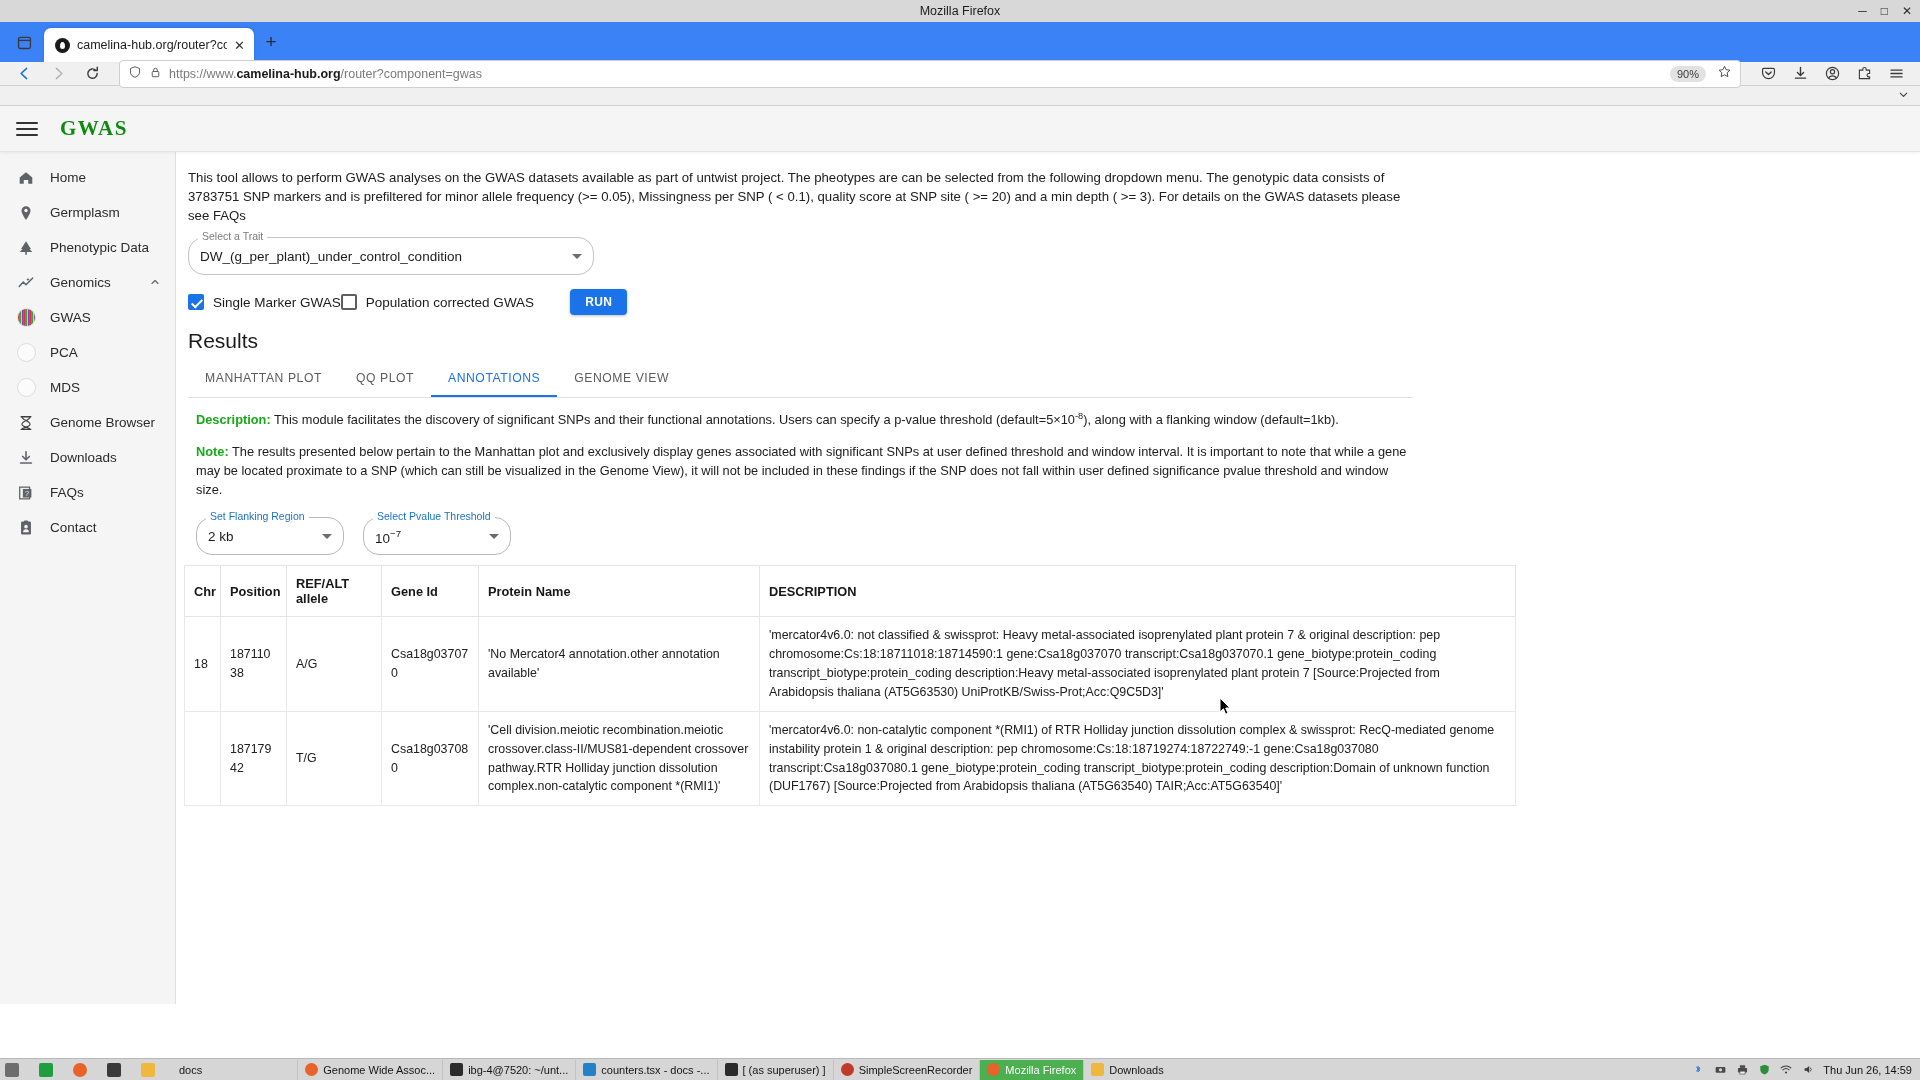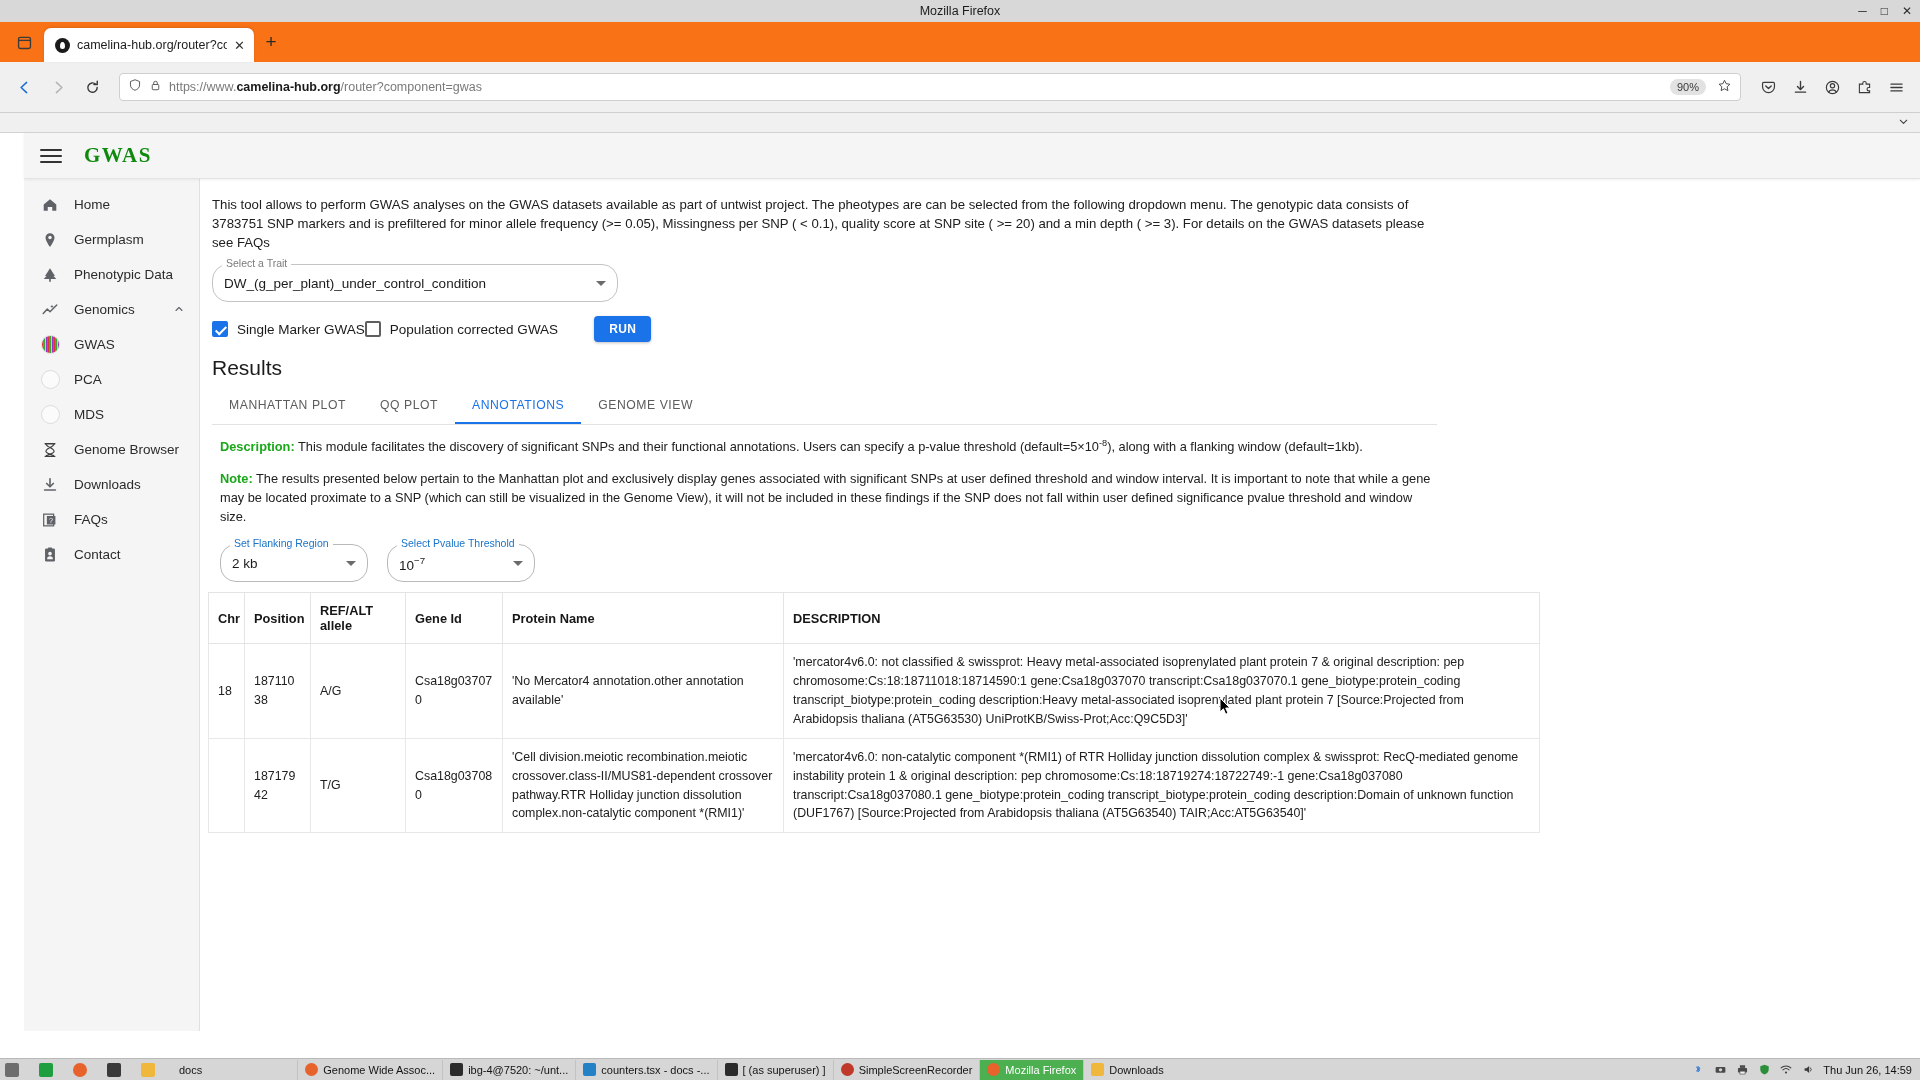--- a/index.html
+++ b/index.html
@@ -13,57 +13,57 @@
   
   #titlebar {
     height: 22px; background: #d8d8d8;
     display: flex; align-items: center; justify-content: center;
     position: relative; font-size: 12.5px; color: #1c1c1c;
   }
   #win-controls { position: absolute; right: 8px; top: 0; height: 22px;
     display: flex; align-items: center; gap: 14px; }
   #win-controls span { font-size: 12px; color: #2b2b2b; cursor: default; line-height: 1; }
 
-  #tabstrip { height: 40px; background: #f97316; display: flex; align-items: flex-end;
+  #tabstrip { height: 40px; background: #3b82f6; display: flex; align-items: flex-end;
     padding: 0 6px; gap: 2px; }
   .tabstrip-btn { width: 36px; height: 34px; display: flex; align-items: center;
     justify-content: center; margin-bottom: 3px; }
   .ff-tab { height: 34px; background: #fff; border-radius: 7px 7px 0 0;
     display: flex; align-items: center; gap: 7px; padding: 0 9px 0 11px;
     min-width: 200px; max-width: 210px; font-size: 12.5px; color: #1c1c1c;
     box-shadow: 0 -1px 3px rgba(0,0,0,.12); }
   .ff-tab .favicon { width: 15px; height: 15px; border-radius: 50%;
     background: #1a1a1a; flex: none; display:flex; align-items:center; justify-content:center; }
   .ff-tab .favicon::after { content:""; width:5px; height:7px; background:#fff;
     border-radius: 50% 50% 50% 50% / 70% 70% 35% 35%; }
   .ff-tab .tab-title { flex: 1; overflow: hidden; white-space: nowrap;
     text-overflow: clip; }
   .ff-tab .tab-close { font-size: 13px; color: #333; flex: none; }
   .newtab { font-size: 19px; color: #2b2b2b; width: 30px; height: 32px;
     display: flex; align-items: center; justify-content: center; margin-bottom: 4px; }
 
-  #navbar { height: 51px; background: #f0f0f0; display: flex; align-items: center;
+  #navbar { height: 24px; background: #f0f0f0; display: flex; align-items: center;
     padding: 0 9px; gap: 4px; border-bottom: 1px solid #cfcfcf; }
   .navicon { width: 30px; height: 30px; display: flex; align-items: center;
     justify-content: center; color: #4a4a4a; border-radius: 4px; }
   .navicon.dim { color: #b4b4b4; }
   #urlbar { flex: 1; height: 28px; background: #fff; border: 1px solid #cfcfcf;
     border-radius: 4px; margin: 0 8px; display: flex; align-items: center;
     padding: 0 8px; gap: 7px; }
   #urlbar .url-text { font-size: 12.5px; color: #7a7a7a; flex: 1; }
   #urlbar .url-text b { color: #1a1a1a; font-weight: 600; }
   .zoomlevel { font-size: 11px; color: #3a3a3a; background: #e2e2e2;
     border-radius: 9px; padding: 2px 7px; margin-right: 4px; margin-left: 27px; }
   #navbar-right { display: flex; align-items: center; gap: 2px; }
 
   #bookmarkbar { height: 20px; background: #f0f0f0; border-bottom: 1px solid #d3d3d3;
     display: flex; align-items: center; justify-content: flex-end; padding-right: 10px; }
 
   
-  #app { height: 898px; display: flex; flex-direction: column; background: #fff; padding-left: 24px; }
+  #app { height: 898px; display: flex; flex-direction: column; background: #fff; }
   #appbar { height: 46px; background: #f5f5f5; display: flex; align-items: center;
     padding-left: 16px; gap: 22px; border-bottom: 1px solid #e3e3e3;
     box-shadow: 0 1px 3px rgba(0,0,0,.06); position: relative; z-index: 5; }
   .hamburger { width: 22px; display: flex; flex-direction: column; gap: 4px; }
   .hamburger i { display: block; height: 2px; background: #333; border-radius: 1px; }
   #brand { font-family: "Liberation Serif", serif; font-weight: bold; font-size: 21px;
     letter-spacing: 1.5px; color: #0f8a0f; }
 
   #body { flex: 1; display: flex; min-height: 0; }
 

